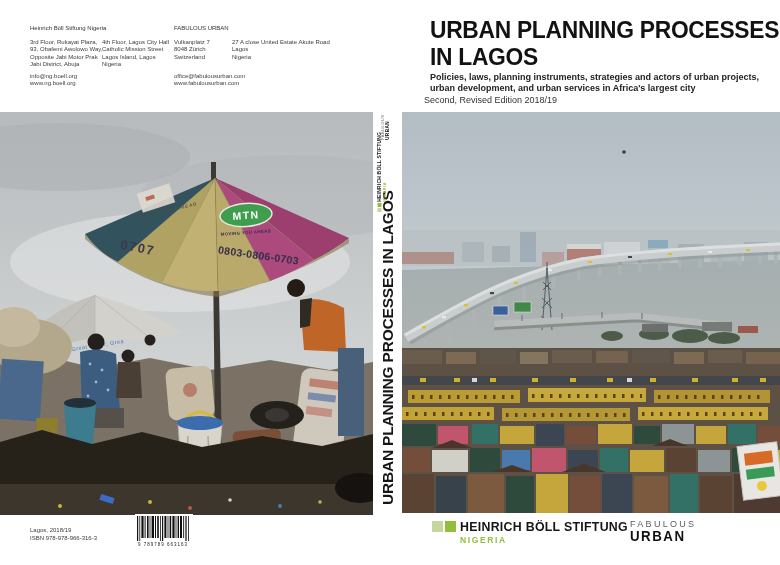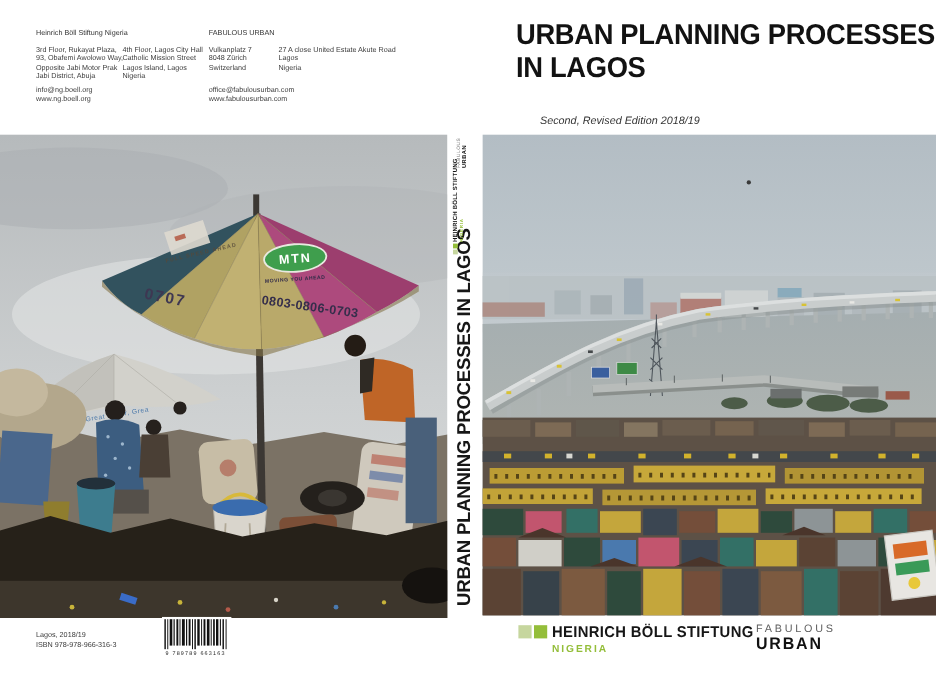--- a/index.html
+++ b/index.html
@@ -30,21 +30,21 @@
   .spine-fab{left:380px;top:140px;width:56px;height:22px;transform:rotate(-90deg) scale(0.5);}
   .spine-fab .f1{font-size:8px;color:#6a6a6a;letter-spacing:1px;white-space:nowrap;line-height:9px;}
   .spine-fab .f2{font-size:9.5px;font-weight:bold;color:#111;letter-spacing:.8px;white-space:nowrap;line-height:10px;}
 
   
   .front-title{position:absolute;left:430px;top:16px;width:345px;
      font-size:24px;font-weight:bold;color:#121212;line-height:27px;letter-spacing:-0.3px;
      transform:scaleX(0.95);transform-origin:left top;white-space:nowrap;}
   .front-sub{position:absolute;left:430px;top:72px;width:348px;
      font-size:9px;font-weight:bold;color:#232323;line-height:10.5px;}
-  .front-ed{position:absolute;left:450px;top:95px;font-size:9px;color:#333;font-style:italic;}
+  .front-ed{position:absolute;left:424px;top:95px;font-size:9px;color:#333;}
 
   
   .imprint{position:absolute;left:30px;top:526px;font-size:6px;line-height:8px;color:#3d3d3d;}
   .barcode{position:absolute;left:135px;top:514px;}
 
   
   .hbs-logo{position:absolute;left:432px;top:520px;display:flex;gap:4px;align-items:flex-start;}
   .hbs-logo .mark{display:flex;gap:2px;margin-top:1px;}
   .hbs-logo .sq{width:11px;height:11px;}
   .sq-light{background:#c6d69e;}
@@ -266,20 +266,21 @@
   </div>
   <div class="spine-rot spine-fab">
     <div class="f1">FABULOUS</div>
     <div class="f2">URBAN</div>
   </div>
 
   <div class="front-title">
     <div>URBAN PLANNING PROCESSES</div>
     <div>IN LAGOS</div>
   </div>
+  <div class="front-sub">Policies, laws, planning instruments, strategies and actors of urban projects, urban development, and urban services in Africa's largest city</div>
   <div class="front-ed">Second, Revised Edition 2018/19</div>
 
   <svg class="photo" style="left:402px;top:112px;" width="378" height="401" viewBox="0 0 378 401">
     <defs>
       <linearGradient id="skyR" x1="0" y1="0" x2="0" y2="1">
         <stop offset="0" stop-color="#b3bdc4"></stop>
           <stop offset="0.6" stop-color="#c9d1d4"></stop>
           <stop offset="1" stop-color="#ccd2d4"></stop>
       </linearGradient>
       <linearGradient id="waterR" x1="0" y1="0" x2="0" y2="1">

